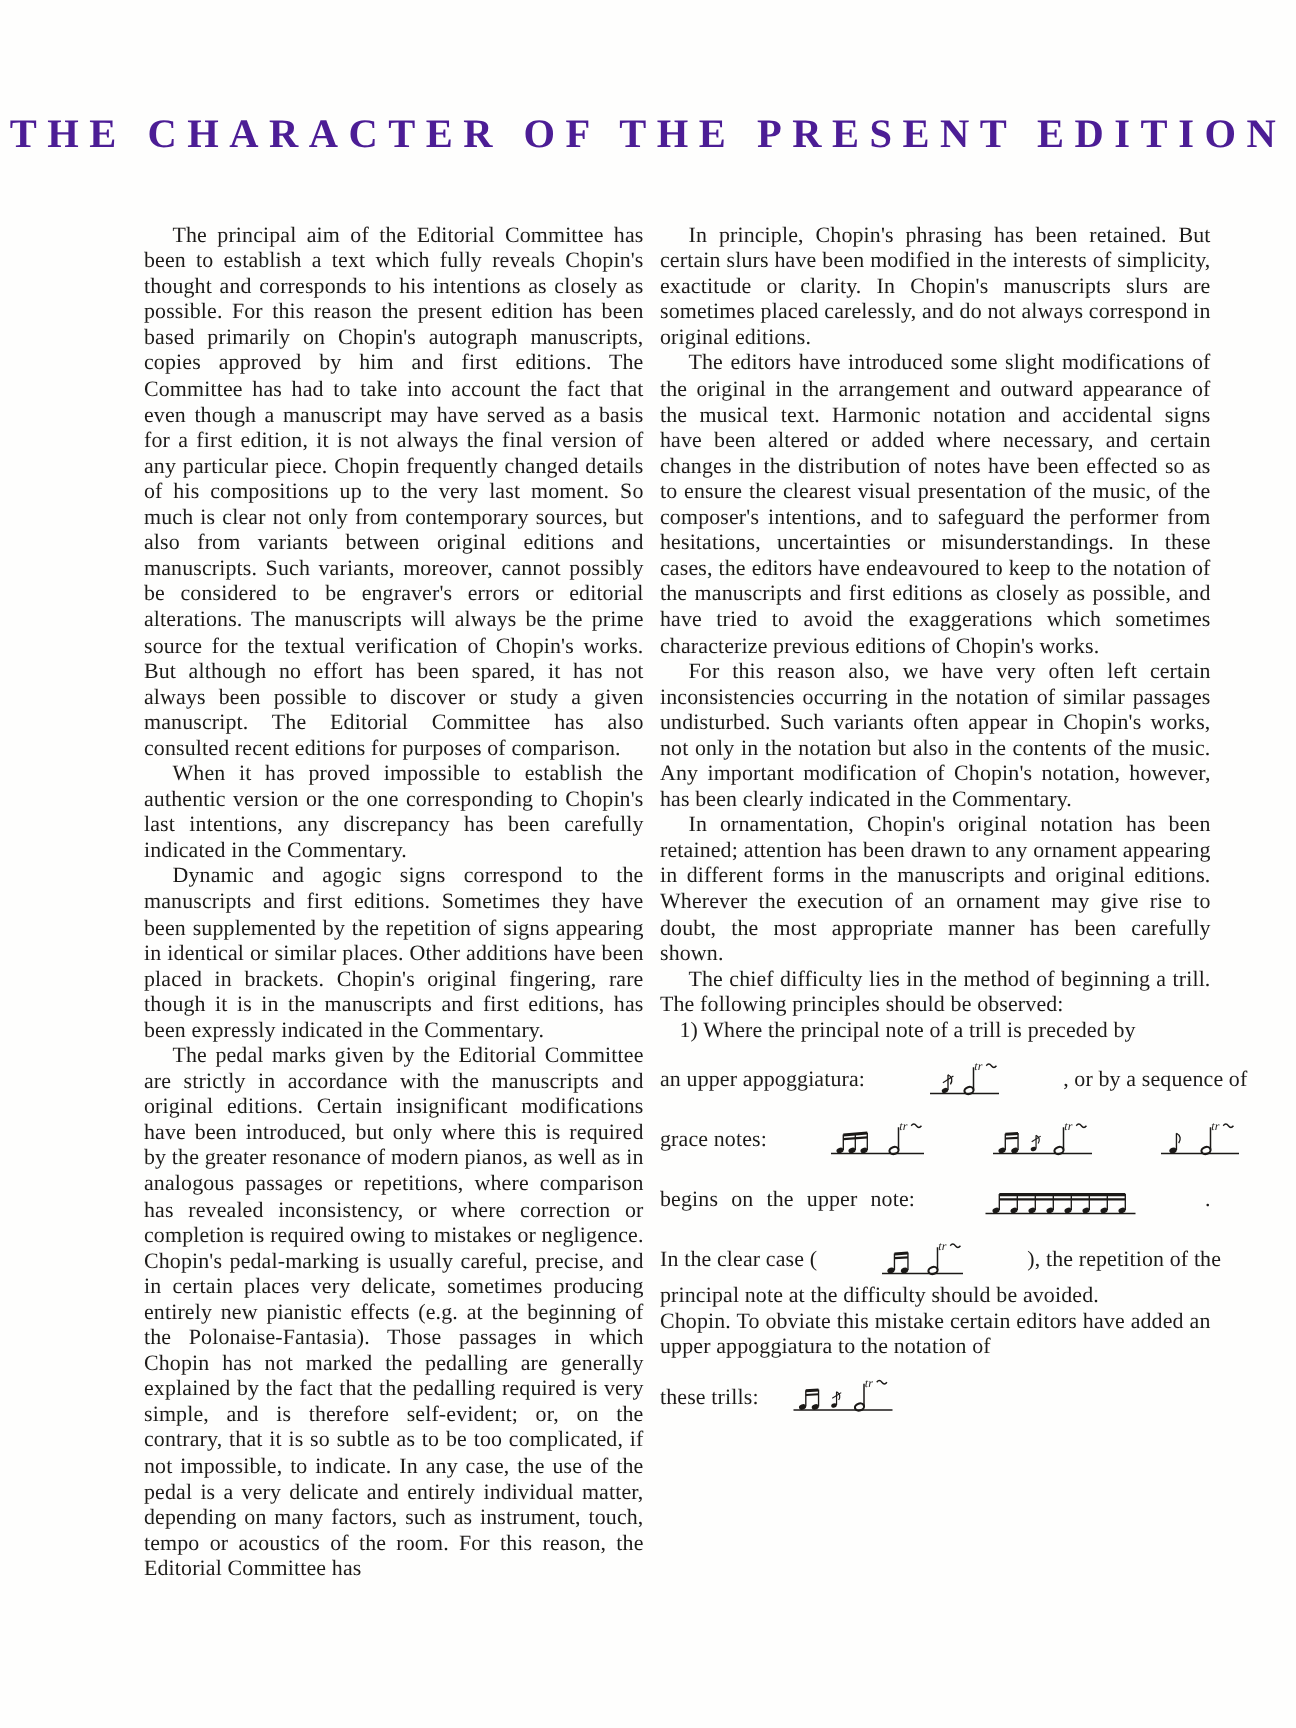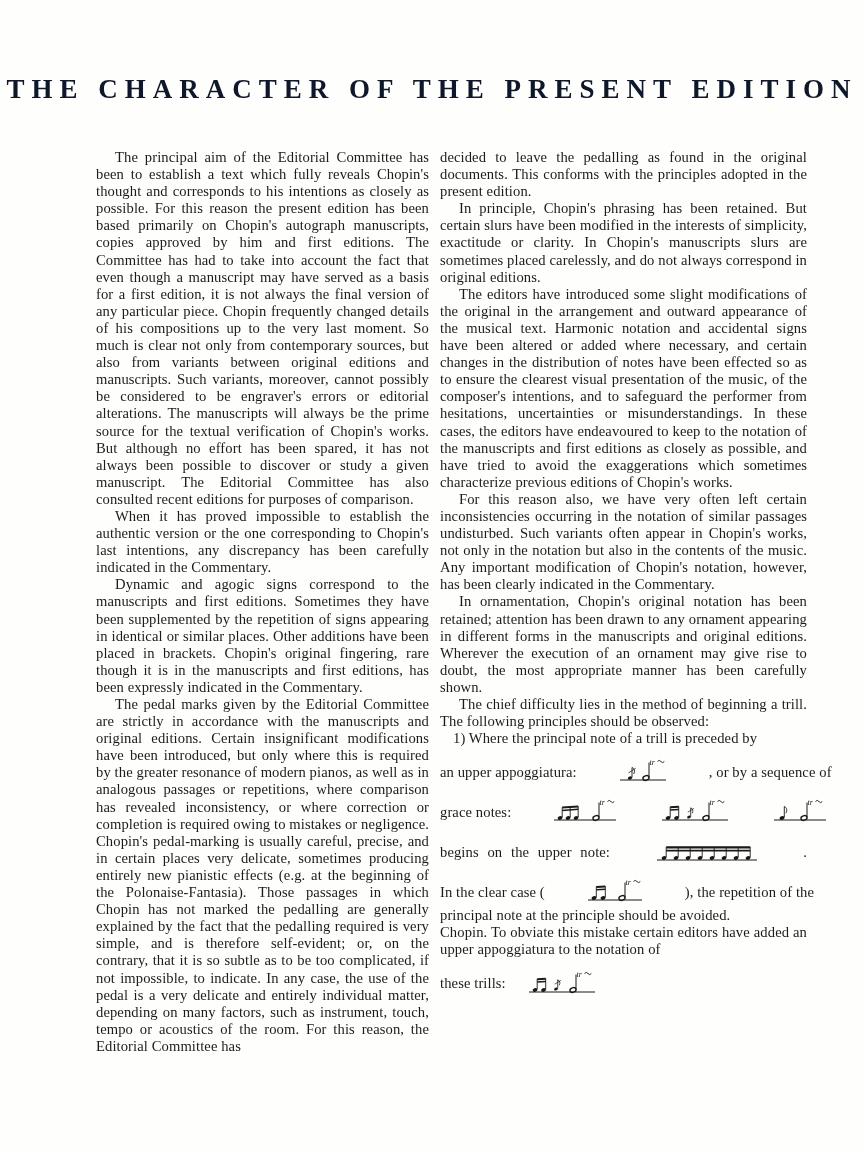--- a/index.html
+++ b/index.html
@@ -10,21 +10,21 @@
     color:#1d1b19;
     overflow:hidden;
     position:relative;
   }
   .page-title{
     text-align:center;
     margin:74px 0 0 0;
     font-size:27px;
     font-weight:700;
     letter-spacing:7px;
-    color:#0f172a;
+    color:#4c1d95;
   }
   .columns{
     display:flex;
     gap:11px;
     margin:44px 57px 0 96px;
   }
   .col{
     width:367px;
     font-size:14.6px;
     line-height:17.1px;
@@ -154,21 +154,20 @@
 <div class="columns">
 
   <div class="col">
     <p>The principal aim of the Editorial Committee has been to establish a text which fully reveals Chopin's thought and corresponds to his intentions as closely as possible. For this reason the present edition has been based primarily on Chopin's autograph manuscripts, copies approved by him and first editions. The Committee has had to take into account the fact that even though a manuscript may have served as a basis for a first edition, it is not always the final version of any particular piece. Chopin frequently changed details of his compositions up to the very last moment. So much is clear not only from contemporary sources, but also from variants between original editions and manuscripts. Such variants, moreover, cannot possibly be considered to be engraver's errors or editorial alterations. The manuscripts will always be the prime source for the textual verification of Chopin's works. But although no effort has been spared, it has not always been possible to discover or study a given manuscript. The Editorial Committee has also consulted recent editions for purposes of comparison.</p>
     <p>When it has proved impossible to establish the authentic version or the one corresponding to Chopin's last intentions, any discrepancy has been carefully indicated in the Commentary.</p>
     <p>Dynamic and agogic signs correspond to the manuscripts and first editions. Sometimes they have been supplemented by the repetition of signs appearing in identical or similar places. Other additions have been placed in brackets. Chopin's original fingering, rare though it is in the manuscripts and first editions, has been expressly indicated in the Commentary.</p>
     <p>The pedal marks given by the Editorial Committee are strictly in accordance with the manuscripts and original editions. Certain insignificant modifications have been introduced, but only where this is required by the greater resonance of modern pianos, as well as in analogous passages or repetitions, where comparison has revealed inconsistency, or where correction or completion is required owing to mistakes or negligence. Chopin's pedal-marking is usually careful, precise, and in certain places very delicate, sometimes producing entirely new pianistic effects (e.g. at the beginning of the Polonaise-Fantasia). Those passages in which Chopin has not marked the pedalling are generally explained by the fact that the pedalling required is very simple, and is therefore self-evident; or, on the contrary, that it is so subtle as to be too complicated, if not impossible, to indicate. In any case, the use of the pedal is a very delicate and entirely individual matter, depending on many factors, such as instrument, touch, tempo or acoustics of the room. For this reason, the Editorial Committee has</p>
   </div>
 
   <div class="col">
-    <p class="noindent">decided to leave the pedalling as found in the original documents. This conforms with the principles adopted in the present edition.</p>
     <p>In principle, Chopin's phrasing has been retained. But certain slurs have been modified in the interests of simplicity, exactitude or clarity. In Chopin's manuscripts slurs are sometimes placed carelessly, and do not always correspond in original editions.</p>
     <p>The editors have introduced some slight modifications of the original in the arrangement and outward appearance of the musical text. Harmonic notation and accidental signs have been altered or added where necessary, and certain changes in the distribution of notes have been effected so as to ensure the clearest visual presentation of the music, of the composer's intentions, and to safeguard the performer from hesitations, uncertainties or misunderstandings. In these cases, the editors have endeavoured to keep to the notation of the manuscripts and first editions as closely as possible, and have tried to avoid the exaggerations which sometimes characterize previous editions of Chopin's works.</p>
     <p>For this reason also, we have very often left certain inconsistencies occurring in the notation of similar passages undisturbed. Such variants often appear in Chopin's works, not only in the notation but also in the contents of the music. Any important modification of Chopin's notation, however, has been clearly indicated in the Commentary.</p>
     <p>In ornamentation, Chopin's original notation has been retained; attention has been drawn to any ornament appearing in different forms in the manuscripts and original editions. Wherever the execution of an ornament may give rise to doubt, the most appropriate manner has been carefully shown.</p>
     <p>The chief difficulty lies in the method of beginning a trill. The following principles should be observed:</p>
     <p class="intro">1) Where the principal note of a trill is preceded by</p>
 
     <div class="mline spread">
       <span>an upper appoggiatura:</span>
       <svg class="mus" width="52" height="30" viewBox="0 0 50 30">
@@ -200,21 +199,21 @@
     </div>
 
     <div class="mline spread">
       <span>In the clear case (</span>
       <svg class="mus" width="60" height="30" viewBox="0 0 58 30">
           <use href="#ms-pair-half"></use>
         </svg>
       <span>), the repetition of the</span>
     </div>
 
-    <p class="noindent plainline">principal note at the principle should be avoided.</p>
+    <p class="noindent plainline">principal note at the difficulty should be avoided.</p>
 
 
     <p class="noindent plainline">Chopin. To obviate this mistake certain editors have added an upper appoggiatura to the notation of</p>
 
     <div class="mline left">
       <span>these trills:</span>
       <svg class="mus" width="72" height="30" viewBox="0 0 70 30">
           <use href="#ms-pair-grace-half"></use>
         </svg>
     </div>

